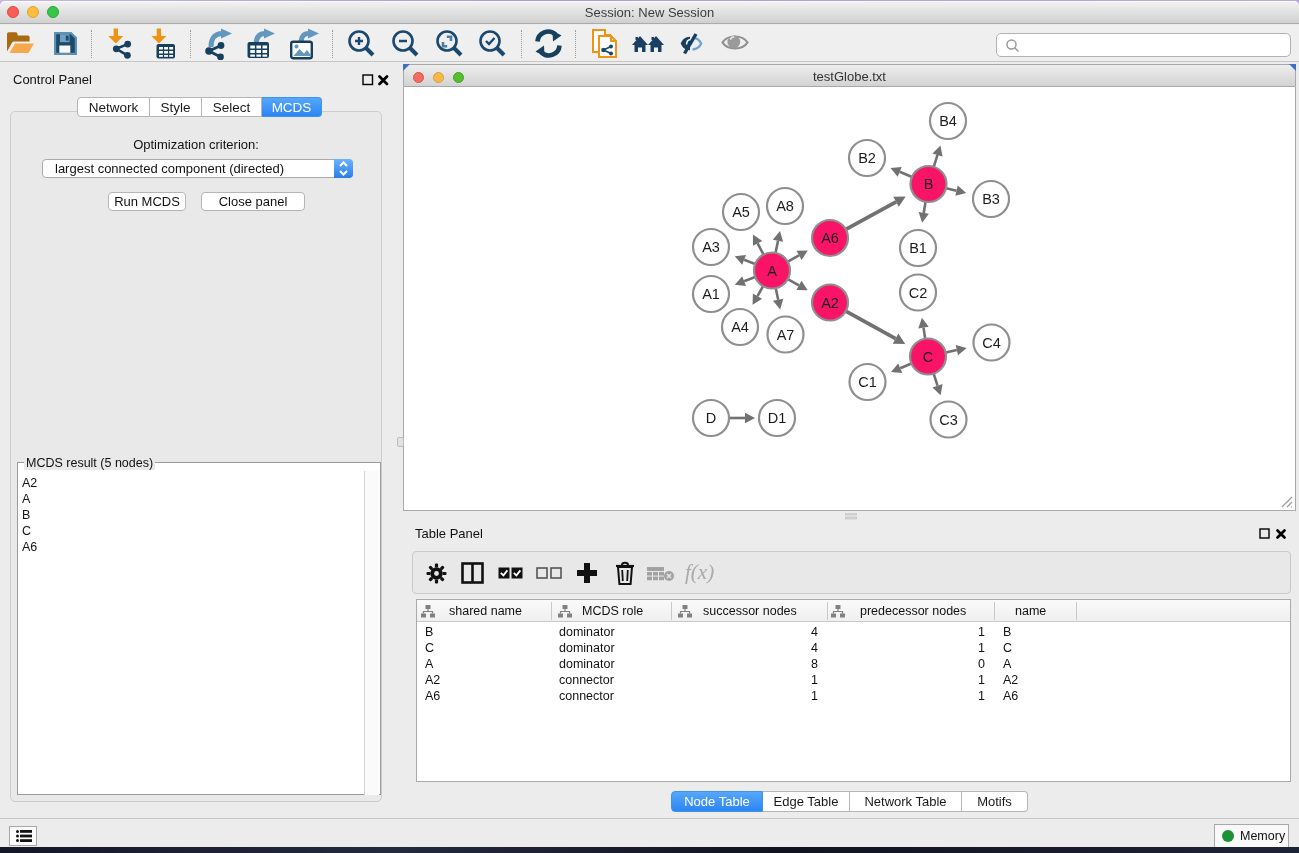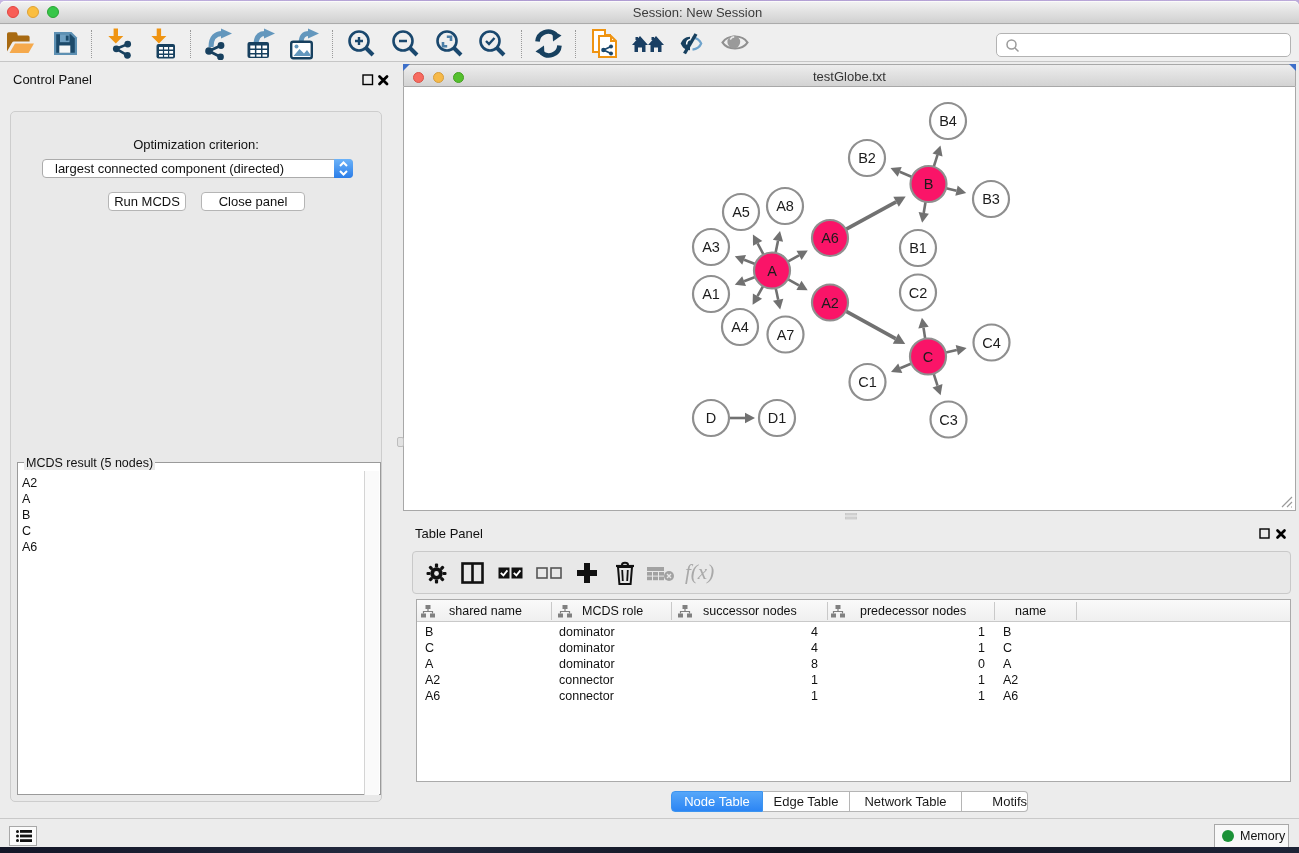--- a/index.html
+++ b/index.html
@@ -1,19 +1,19 @@
 <!DOCTYPE html>
 <html><head>
 <meta charset="utf-8">
 <style>
 * { margin:0; padding:0; box-sizing:border-box; }
 html,body { width:1299px; height:853px; overflow:hidden; }
 body { font-family:"Liberation Sans",sans-serif; background:linear-gradient(90deg,#c5b6e2,#ae9bd1 40%,#bcaada); position:relative; }
 .app { position:absolute; left:0; top:1px; width:1299px; height:846px; background:#ececec; border-radius:5px 5px 0 0; overflow:hidden; }
-.titlebar { position:absolute; left:0; top:0; width:100%; height:23px; background:linear-gradient(#f3f3f3,#d0d0d0); border-bottom:1px solid #ababab; border-radius:5px 5px 0 0; box-shadow:inset 0 1px 0 #fbfbfb;padding-left:48px; }
+.titlebar { position:absolute; left:0; top:0; width:100%; height:23px; background:linear-gradient(#f3f3f3,#d0d0d0); border-bottom:1px solid #ababab; border-radius:5px 5px 0 0; box-shadow:inset 0 1px 0 #fbfbfb; }
 .tl { position:absolute; width:12px; height:12px; border-radius:50%; top:5px; }
 .title-text { position:absolute; width:100%; top:4px; text-align:center; font-size:13px; color:#3c3c3c; }
 .toolbar { position:absolute; left:0; top:24px; width:100%; height:37px; background:#efefef; border-bottom:1px solid #c6c6c6; }
 .sep { position:absolute; top:5px; height:28px; width:1px; border-left:1px dotted #9a9a9a; }
 .ticon { position:absolute; top:3px; }
 .search { position:absolute; left:996px; top:8px; width:295px; height:24px; background:#fff; border:1px solid #b3b3b3; border-radius:5px; }
 
 .cp-head { position:absolute; left:0; top:62px; width:392px; height:34px;padding-left:36px; }
 .cp-title { position:absolute; left:13px; top:9px; font-size:13px; color:#111; }
 .panel-body { position:absolute; left:10px; top:110px; width:372px; height:691px; background:#e9e9e9; border:1px solid #cdcdcd; border-radius:5px; }
@@ -37,21 +37,21 @@
 
 .tp-title { position:absolute; left:415px; top:525px; font-size:13px; color:#111; }
 .tp-toolbar { position:absolute; left:412px; top:550px; width:879px; height:43px; background:#e8e8e8; border:1px solid #c9c9c9; border-radius:4px; }
 .table { position:absolute; left:416px; top:598px; width:875px; height:183px; background:#fff; border:1px solid #aaa; }
 .thead { position:absolute; left:0; top:0; width:100%; height:22px; background:linear-gradient(#fafafa,#efefef); border-bottom:1px solid #c9c9c9; font-size:12.5px; color:#111; }
 .thead .cdiv { position:absolute; top:2px; height:18px; width:1px; background:#c9c9c9; }
 .cell { position:absolute; font-size:12.5px; color:#111; }
 .btabs { position:absolute; left:671px; top:790px; height:21px; display:flex; z-index:5; }
 .btab { height:21px; border:1px solid #b5b5b5; border-left:none; background:#fff; font-size:13px; color:#1a1a1a; text-align:center; line-height:20px; }
 .btab.sel { background:linear-gradient(#56a7f9,#2c85f4); color:#fff; border-color:#3d94ef; border-radius:4px 0 0 4px; border-left:1px solid #3d94ef; }
-.btab.last { border-radius:0 4px 4px 0;text-align:right; }
+.btab.last { border-radius:0 4px 4px 0; }
 .statusbar { position:absolute; left:0; top:817px; width:100%; height:30px; background:#ececec; border-top:1px solid #c9c9c9; }
 .hamburger { position:absolute; left:9px; top:7px; width:28px; height:20px; background:#fbfbfb; border:1px solid #a8a8a8; }
 .membtn { position:absolute; right:10px; top:5px; width:75px; height:36px; background:#f8f8f8; border:1px solid #a8a8a8; font-size:12.5px; color:#111; }
 .bottomstrip { position:absolute; left:0; top:847px; width:1299px; height:6px; background:linear-gradient(90deg,#131627,#232a3f 30%,#10131f 60%,#1d2336); }
 </style>
 </head>
 <body>
 <div class="app">
 
   <div class="titlebar">
@@ -210,20 +210,26 @@
   <div class="cp-head">
     <div class="cp-title">Control Panel</div>
     <svg width="12" height="12" style="position:absolute;left:362px;top:11px;">
         <rect x="1" y="1" width="9.5" height="9.5" fill="none" stroke="#000" stroke-width="1.4"></rect>
       </svg>
     <svg width="13" height="13" style="position:absolute;left:377px;top:11px;">
         <path d="M2.5,2.5 L10,10 M10,2.5 L2.5,10" stroke="#000" stroke-width="2.8" stroke-linecap="round"></path>
       </svg>
   </div>
   <div class="panel-body"></div>
+  <div class="tabs">
+    <div class="tab first" style="width:73px;">Network</div>
+    <div class="tab" style="width:52px;">Style</div>
+    <div class="tab" style="width:60px;">Select</div>
+    <div class="tab sel" style="width:60px;">MCDS</div>
+  </div>
   <div class="opt-label">Optimization criterion:</div>
   <div class="dropdown">largest connected component (directed)
     <div class="stepper">
       <svg width="19" height="19">
           <path d="M6,7 L9.5,3.5 L13,7" stroke="#fff" stroke-width="2" fill="none"></path>
           <path d="M6,12 L9.5,15.5 L13,12" stroke="#fff" stroke-width="2" fill="none"></path>
         </svg>
     </div>
   </div>
   <div class="btn" style="left:108px;top:191px;width:78px;">Run MCDS</div>

